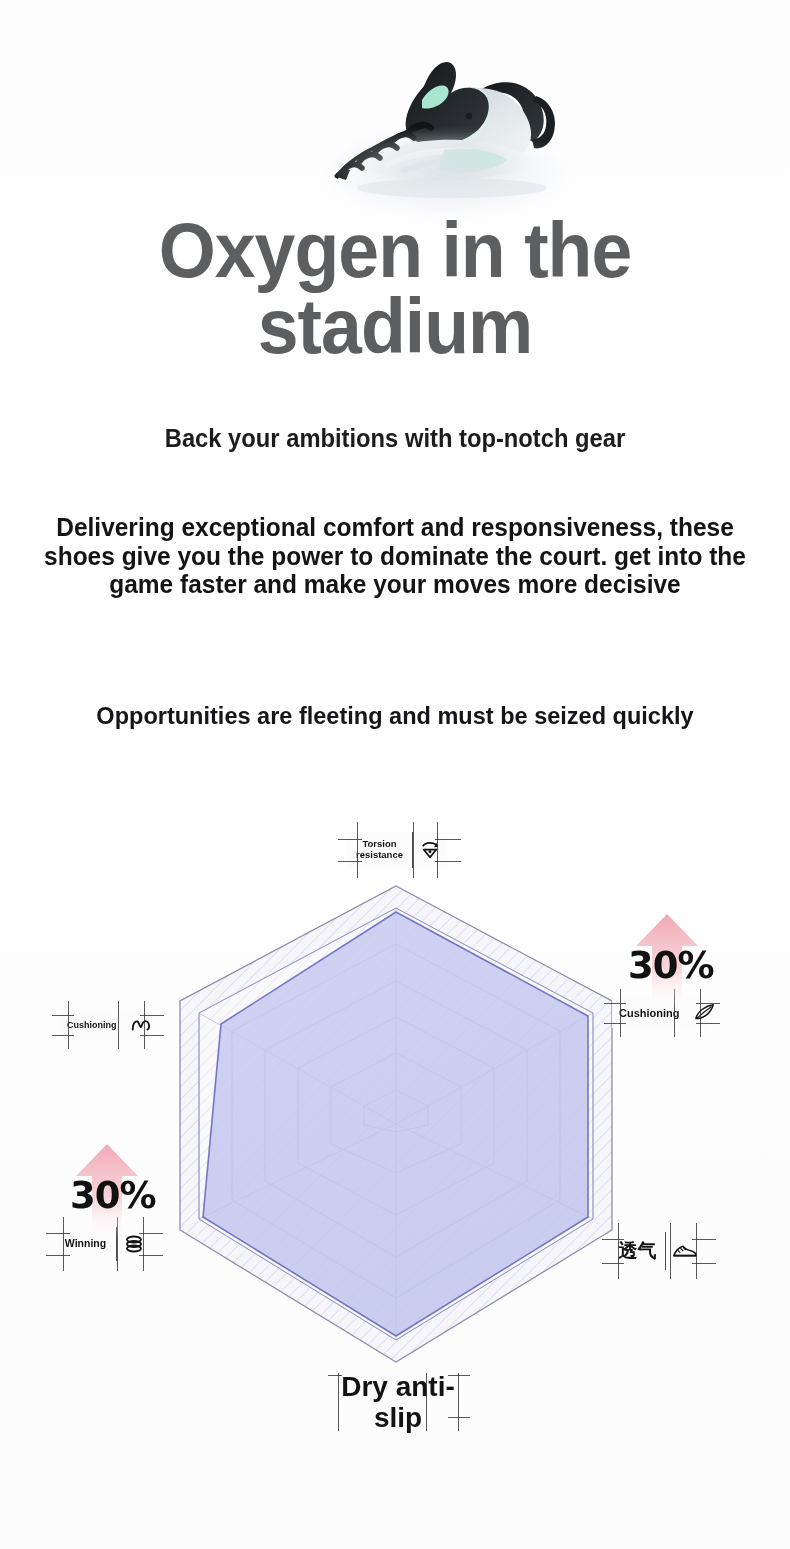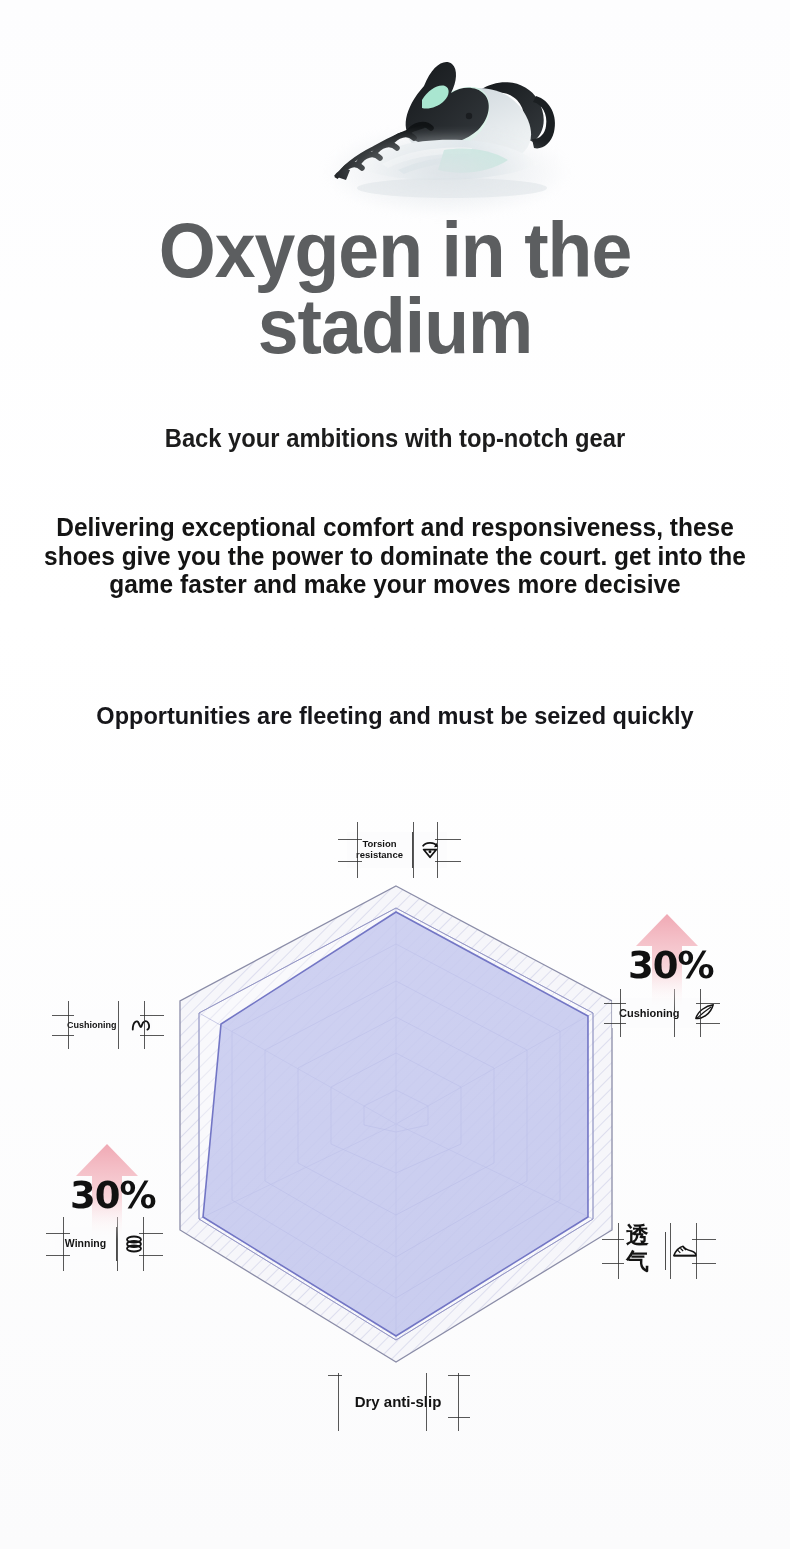--- a/index.html
+++ b/index.html
@@ -282,40 +282,40 @@
       <div class="mark" style="left:-8px; top:5px; width:22px; height:1px;"></div>
       <div class="mark" style="left:-8px; top:25px; width:22px; height:1px;"></div>
       <div class="mark" style="left:84px; top:5px; width:24px; height:1px;"></div>
       <div class="mark" style="left:84px; top:25px; width:24px; height:1px;"></div>
       <div class="mark" style="left:8px; top:-9px; width:1px; height:48px;"></div>
       <div class="mark" style="left:62px; top:-9px; width:1px; height:48px;"></div>
       <div class="mark" style="left:88px; top:-9px; width:1px; height:48px;"></div>
     </div>
 
     <div class="spec" style="left:610px; top:462px; width:94px; height:38px;">
-      <div class="cell txt" style="flex:1; font-size:23px; font-family:Liberation Mono, monospace;">透气</div>
+      <div class="cell txt" style="flex:1; font-size:19px; font-family:Liberation Serif, serif;">透气</div>
       <div class="vline"></div>
       <div class="cell ico">
         <svg width="26" height="20" viewBox="0 0 28 20">
           <path d="M2 15 C4 10 8 6 12 5 C14 8 17 9 21 10 C24 11 26 12 26 15 Z" fill="none" stroke="#131313" stroke-width="1.7" stroke-linejoin="round"></path>
           <path d="M6 9 L9 12 M9 7 L12 10 M12 6 L15 9" stroke="#131313" stroke-width="1.3"></path>
           <line x1="2" y1="15" x2="26" y2="15" stroke="#131313" stroke-width="1.7"></line>
         </svg>
       </div>
       <div class="mark" style="left:-8px; top:7px; width:22px; height:1px;"></div>
       <div class="mark" style="left:-8px; top:31px; width:22px; height:1px;"></div>
       <div class="mark" style="left:82px; top:7px; width:24px; height:1px;"></div>
       <div class="mark" style="left:82px; top:31px; width:24px; height:1px;"></div>
       <div class="mark" style="left:8px; top:-9px; width:1px; height:56px;"></div>
       <div class="mark" style="left:60px; top:-9px; width:1px; height:56px;"></div>
       <div class="mark" style="left:86px; top:-9px; width:1px; height:56px;"></div>
     </div>
 
     <div class="spec" style="left:330px; top:615px; width:136px; height:34px; background:transparent;">
-      <div class="cell txt" style="flex:1; font-size:15px;">Dry anti-slip</div>
+      <div class="cell txt" style="flex:1; font-size:28px;">Dry anti-slip</div>
       <div class="mark" style="left:8px; top:-12px; width:1px; height:58px;"></div>
       <div class="mark" style="left:96px; top:-12px; width:1px; height:58px;"></div>
       <div class="mark" style="left:128px; top:-12px; width:1px; height:58px;"></div>
       <div class="mark" style="left:118px; top:-10px; width:22px; height:1px;"></div>
       <div class="mark" style="left:118px; top:32px; width:22px; height:1px;"></div>
       <div class="mark" style="left:-2px; top:-10px; width:14px; height:1px;"></div>
     </div>
 
     <div class="spec" style="left:55px; top:457px; width:96px; height:34px;">
       <div class="cell txt" style="flex:1; font-size:10.5px;">Winning</div>

